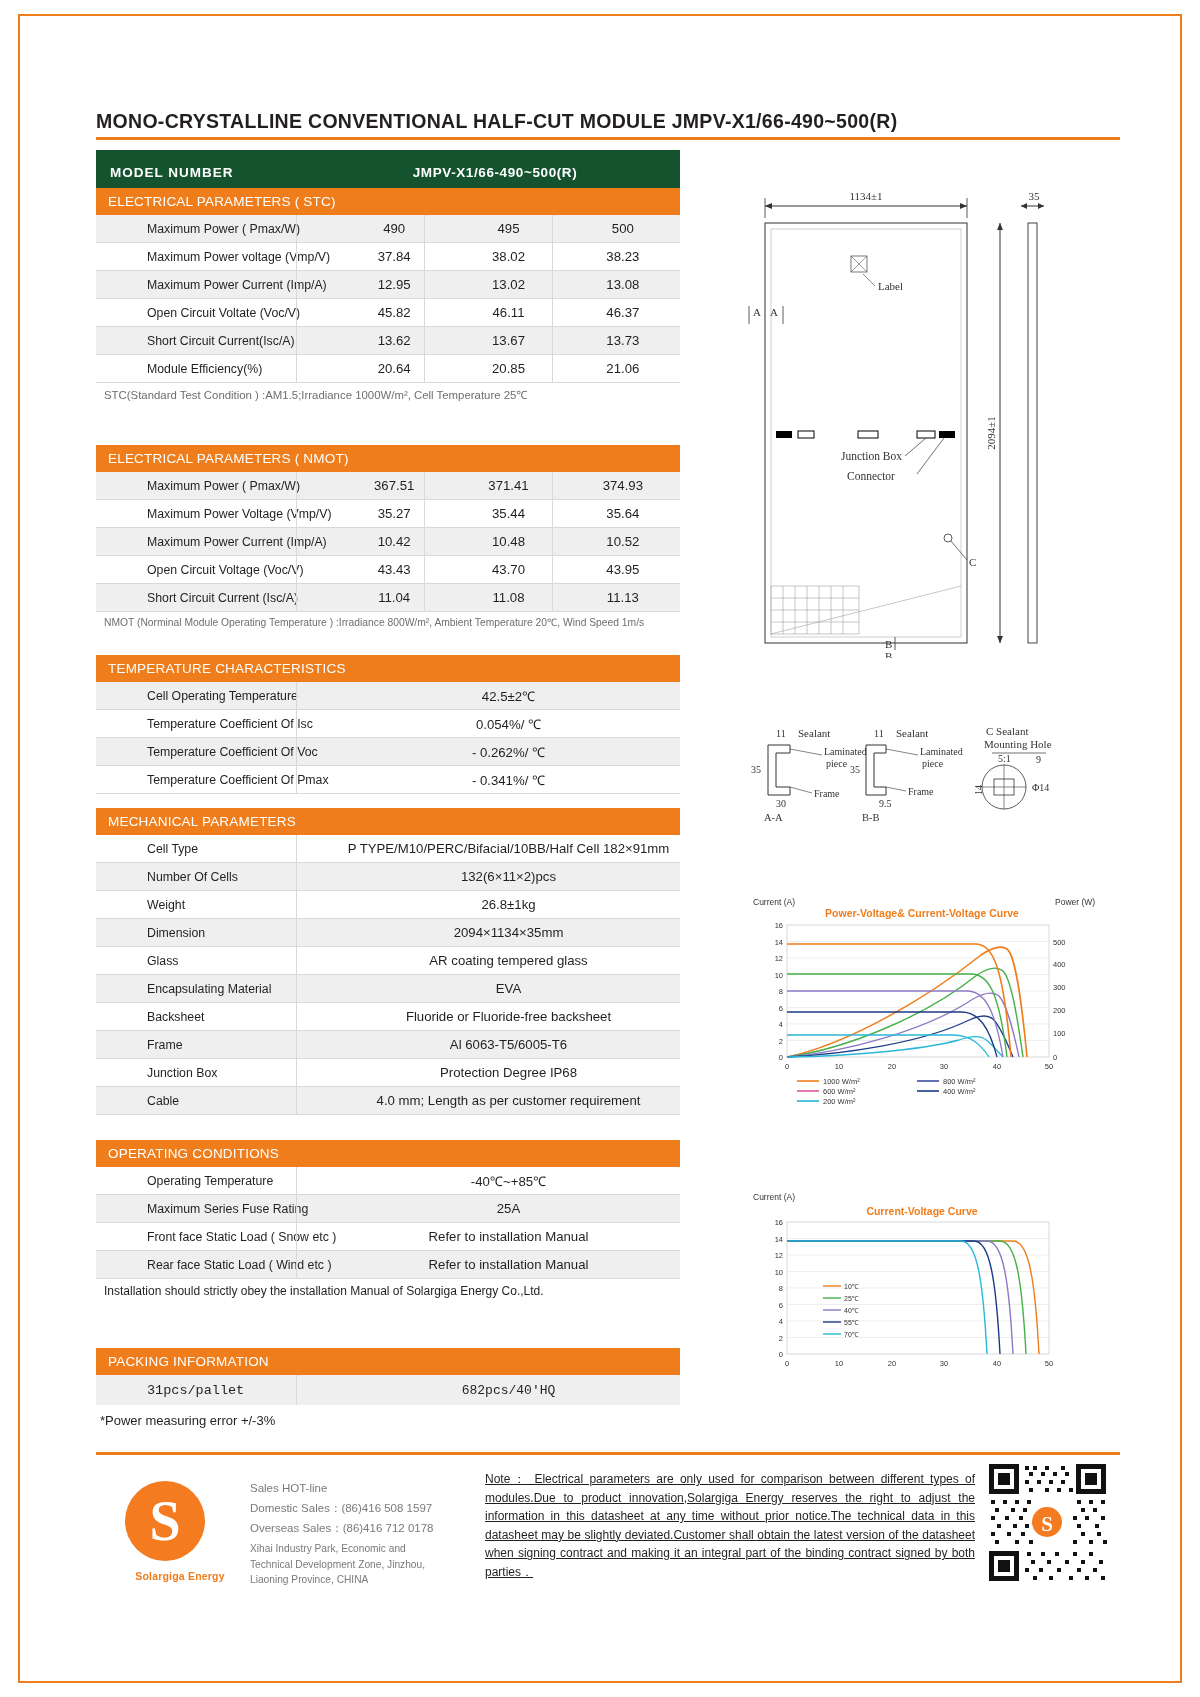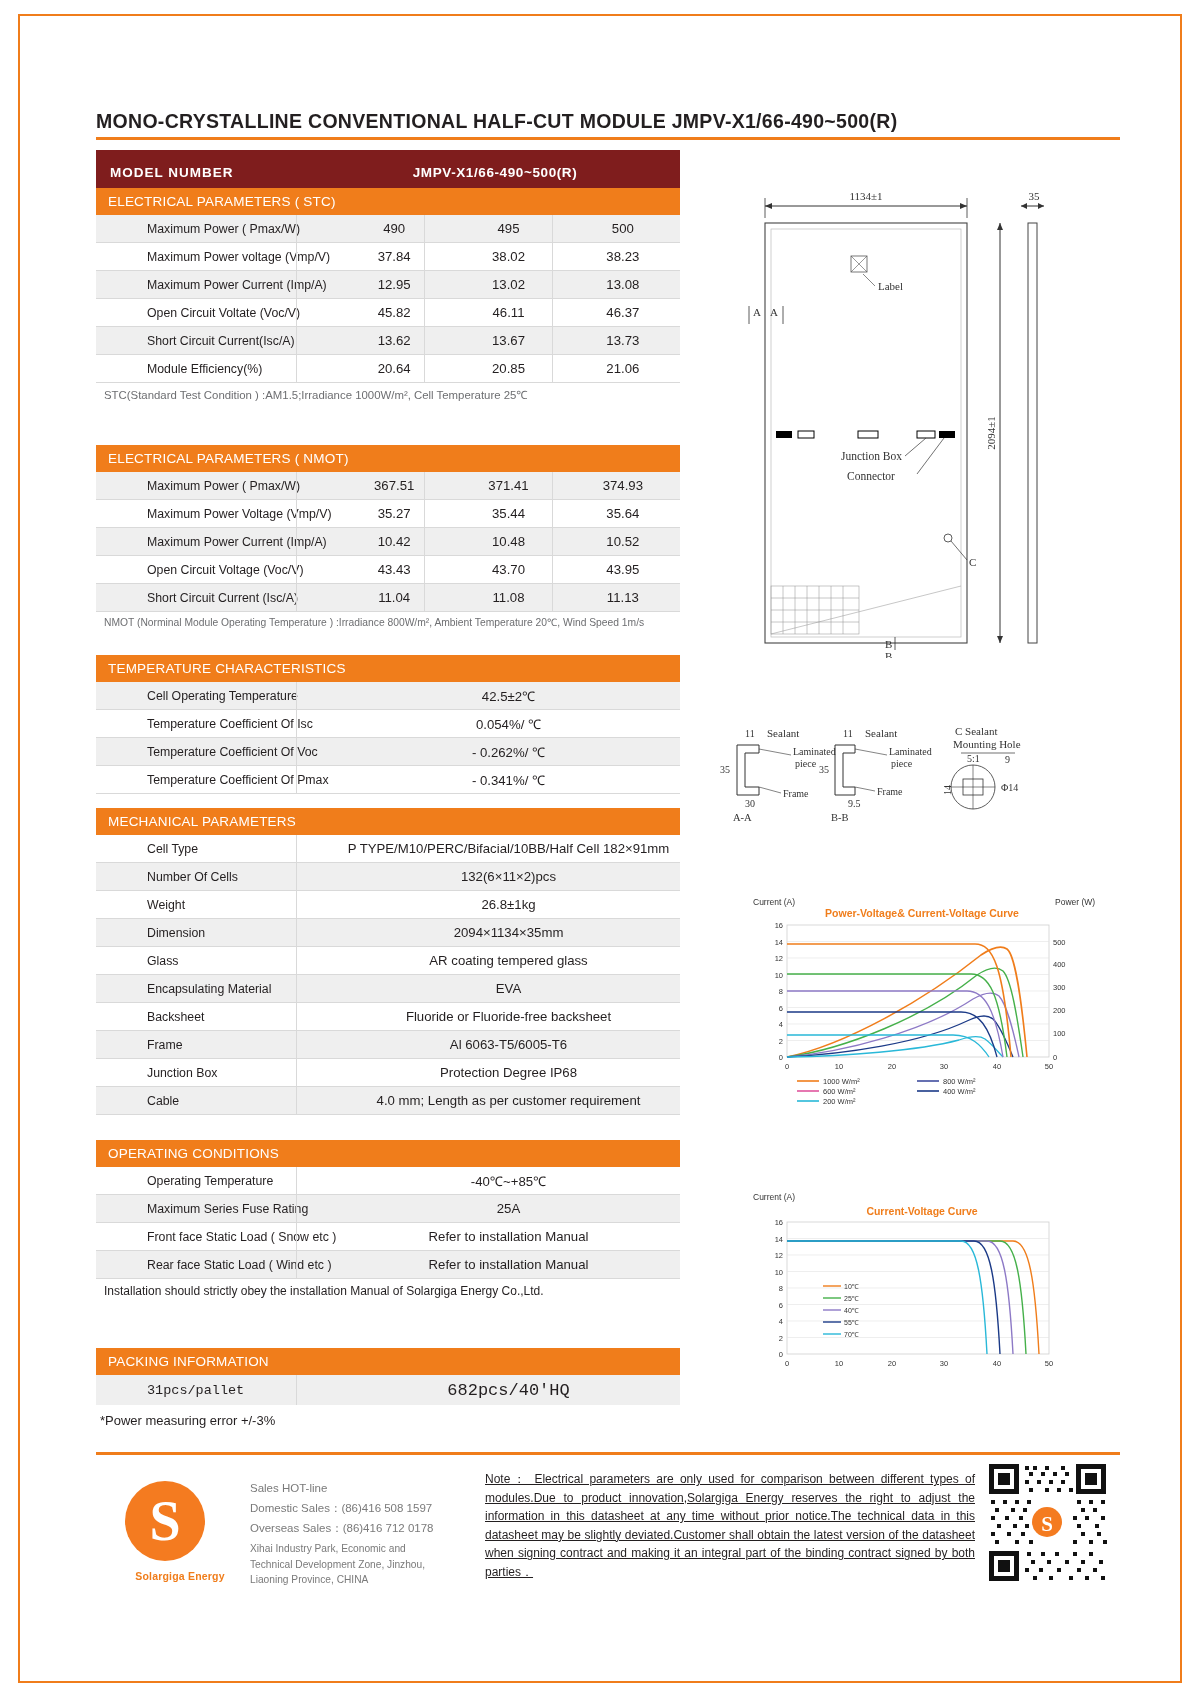--- a/index.html
+++ b/index.html
@@ -15,21 +15,21 @@
   .border-frame{position:absolute;left:18px;top:14px;width:1164px;height:1669px;border:2px solid #f07d1b;box-sizing:border-box;}
   .title{
     position:absolute;left:96px;top:110px;width:960px;
     font-size:19.5px;font-weight:bold;letter-spacing:.3px;color:#231f20;
     white-space:nowrap;
   }
   .title-rule{position:absolute;left:96px;top:137px;width:1024px;height:3px;background:#f07d1b;}
 
   
   .ltab{position:absolute;left:96px;width:584px;}
-  .hdr-dark{background:#7f1d1d;color:#ffffff;font-size:13.5px;font-weight:bold;display:flex;align-items:center;height:44px;}
+  .hdr-dark{background:#14532d;color:#ffffff;font-size:13.5px;font-weight:bold;display:flex;align-items:center;height:44px;}
   .hdr-dark .c1{width:200px;padding-left:14px;letter-spacing:1px;}
   .hdr-dark .c2{flex:1;text-align:center;letter-spacing:.6px;}
   .bar{background:#f07d1b;color:#fff;font-size:13.5px;height:27px;display:flex;align-items:center;padding-left:12px;letter-spacing:.2px;}
   .row{display:flex;align-items:center;height:27px;font-size:12.3px;padding-left:41px;}
   .row.alt{background:#efefef;}
   .row .lab{width:200px;padding-left:10px;box-sizing:border-box;}
   .row .v{flex:1;text-align:center;font-size:13.2px;}
   .row .vfull{flex:1;text-align:center;font-size:13.2px;}
   .note{font-size:11.4px;color:#6d6e71;padding:5px 0 5px 8px;line-height:1.25;}
   .note.small{font-size:10.3px;}
@@ -246,21 +246,21 @@
       <div class="vline" style="left:200px;"></div>
     </div>
     <div class="note" style="color:#231f20;font-size:12px;">Installation should strictly obey the installation Manual of Solargiga  Energy Co.,Ltd.</div>
   </div>
 
   <div class="ltab" style="top:1348px;">
     <div class="bar">PACKING INFORMATION</div>
     <div style="position:relative;">
       <div class="row alt" style="height:30px;font-family:Liberation Mono, monospace;">
         <div class="lab" style="font-size:13.5px;">31pcs/pallet</div>
-        <div class="vfull" style="font-size:17px;">682pcs/40'HQ</div>
+        <div class="vfull" style="font-size:13px;">682pcs/40'HQ</div>
       </div>
       <div class="vline" style="left:200px;"></div>
     </div>
     <div style="font-size:13px;padding:8px 0 0 4px;">*Power measuring error  +/-3%</div>
   </div>
 
   <div class="draw" style="left:745px;top:188px;width:350px;height:470px;">
     <svg width="350" height="470" viewBox="0 0 350 470">
 
       <line x1="20" y1="18" x2="222" y2="18" stroke="#333" stroke-width="1"></line>
@@ -322,21 +322,21 @@
         <path d="M299,18 l-6,-3 v6 z" fill="#333"></path>
       <text x="289" y="12" font-size="11" fill="#333" text-anchor="middle" font-family="'Liberation Serif',serif">35</text>
 
       <line x1="255" y1="35" x2="255" y2="455" stroke="#333" stroke-width="1"></line>
       <path d="M255,35 l-3,7 h6 z" fill="#333"></path>
         <path d="M255,455 l-3,-7 h6 z" fill="#333"></path>
       <text x="250" y="245" font-size="11" fill="#333" text-anchor="middle" transform="rotate(-90 250,245)" font-family="'Liberation Serif',serif">2094±1</text>
     </svg>
   </div>
 
-  <div class="draw" style="left:715px;top:725px;width:355px;height:115px;">
+  <div class="draw" style="left:746px;top:725px;width:355px;height:115px;">
     <svg width="355" height="115" viewBox="0 0 355 115">
 
       <text x="30" y="12" font-size="10" fill="#333" font-family="'Liberation Serif',serif">11</text>
       <text x="52" y="12" font-size="11" fill="#333" font-family="'Liberation Serif',serif">Sealant</text>
       <path d="M22,20 h22 v8 h-14 v34 h14 v8 h-22 z" fill="none" stroke="#333" stroke-width="1"></path>
       <line x1="44" y1="24" x2="76" y2="30" stroke="#333" stroke-width=".6"></line>
       <text x="78" y="30" font-size="10" fill="#333" font-family="'Liberation Serif',serif">Laminated</text>
       <text x="80" y="42" font-size="10" fill="#333" font-family="'Liberation Serif',serif">piece</text>
       <line x1="44" y1="62" x2="66" y2="68" stroke="#333" stroke-width=".6"></line>
       <text x="68" y="72" font-size="10" fill="#333" font-family="'Liberation Serif',serif">Frame</text>

